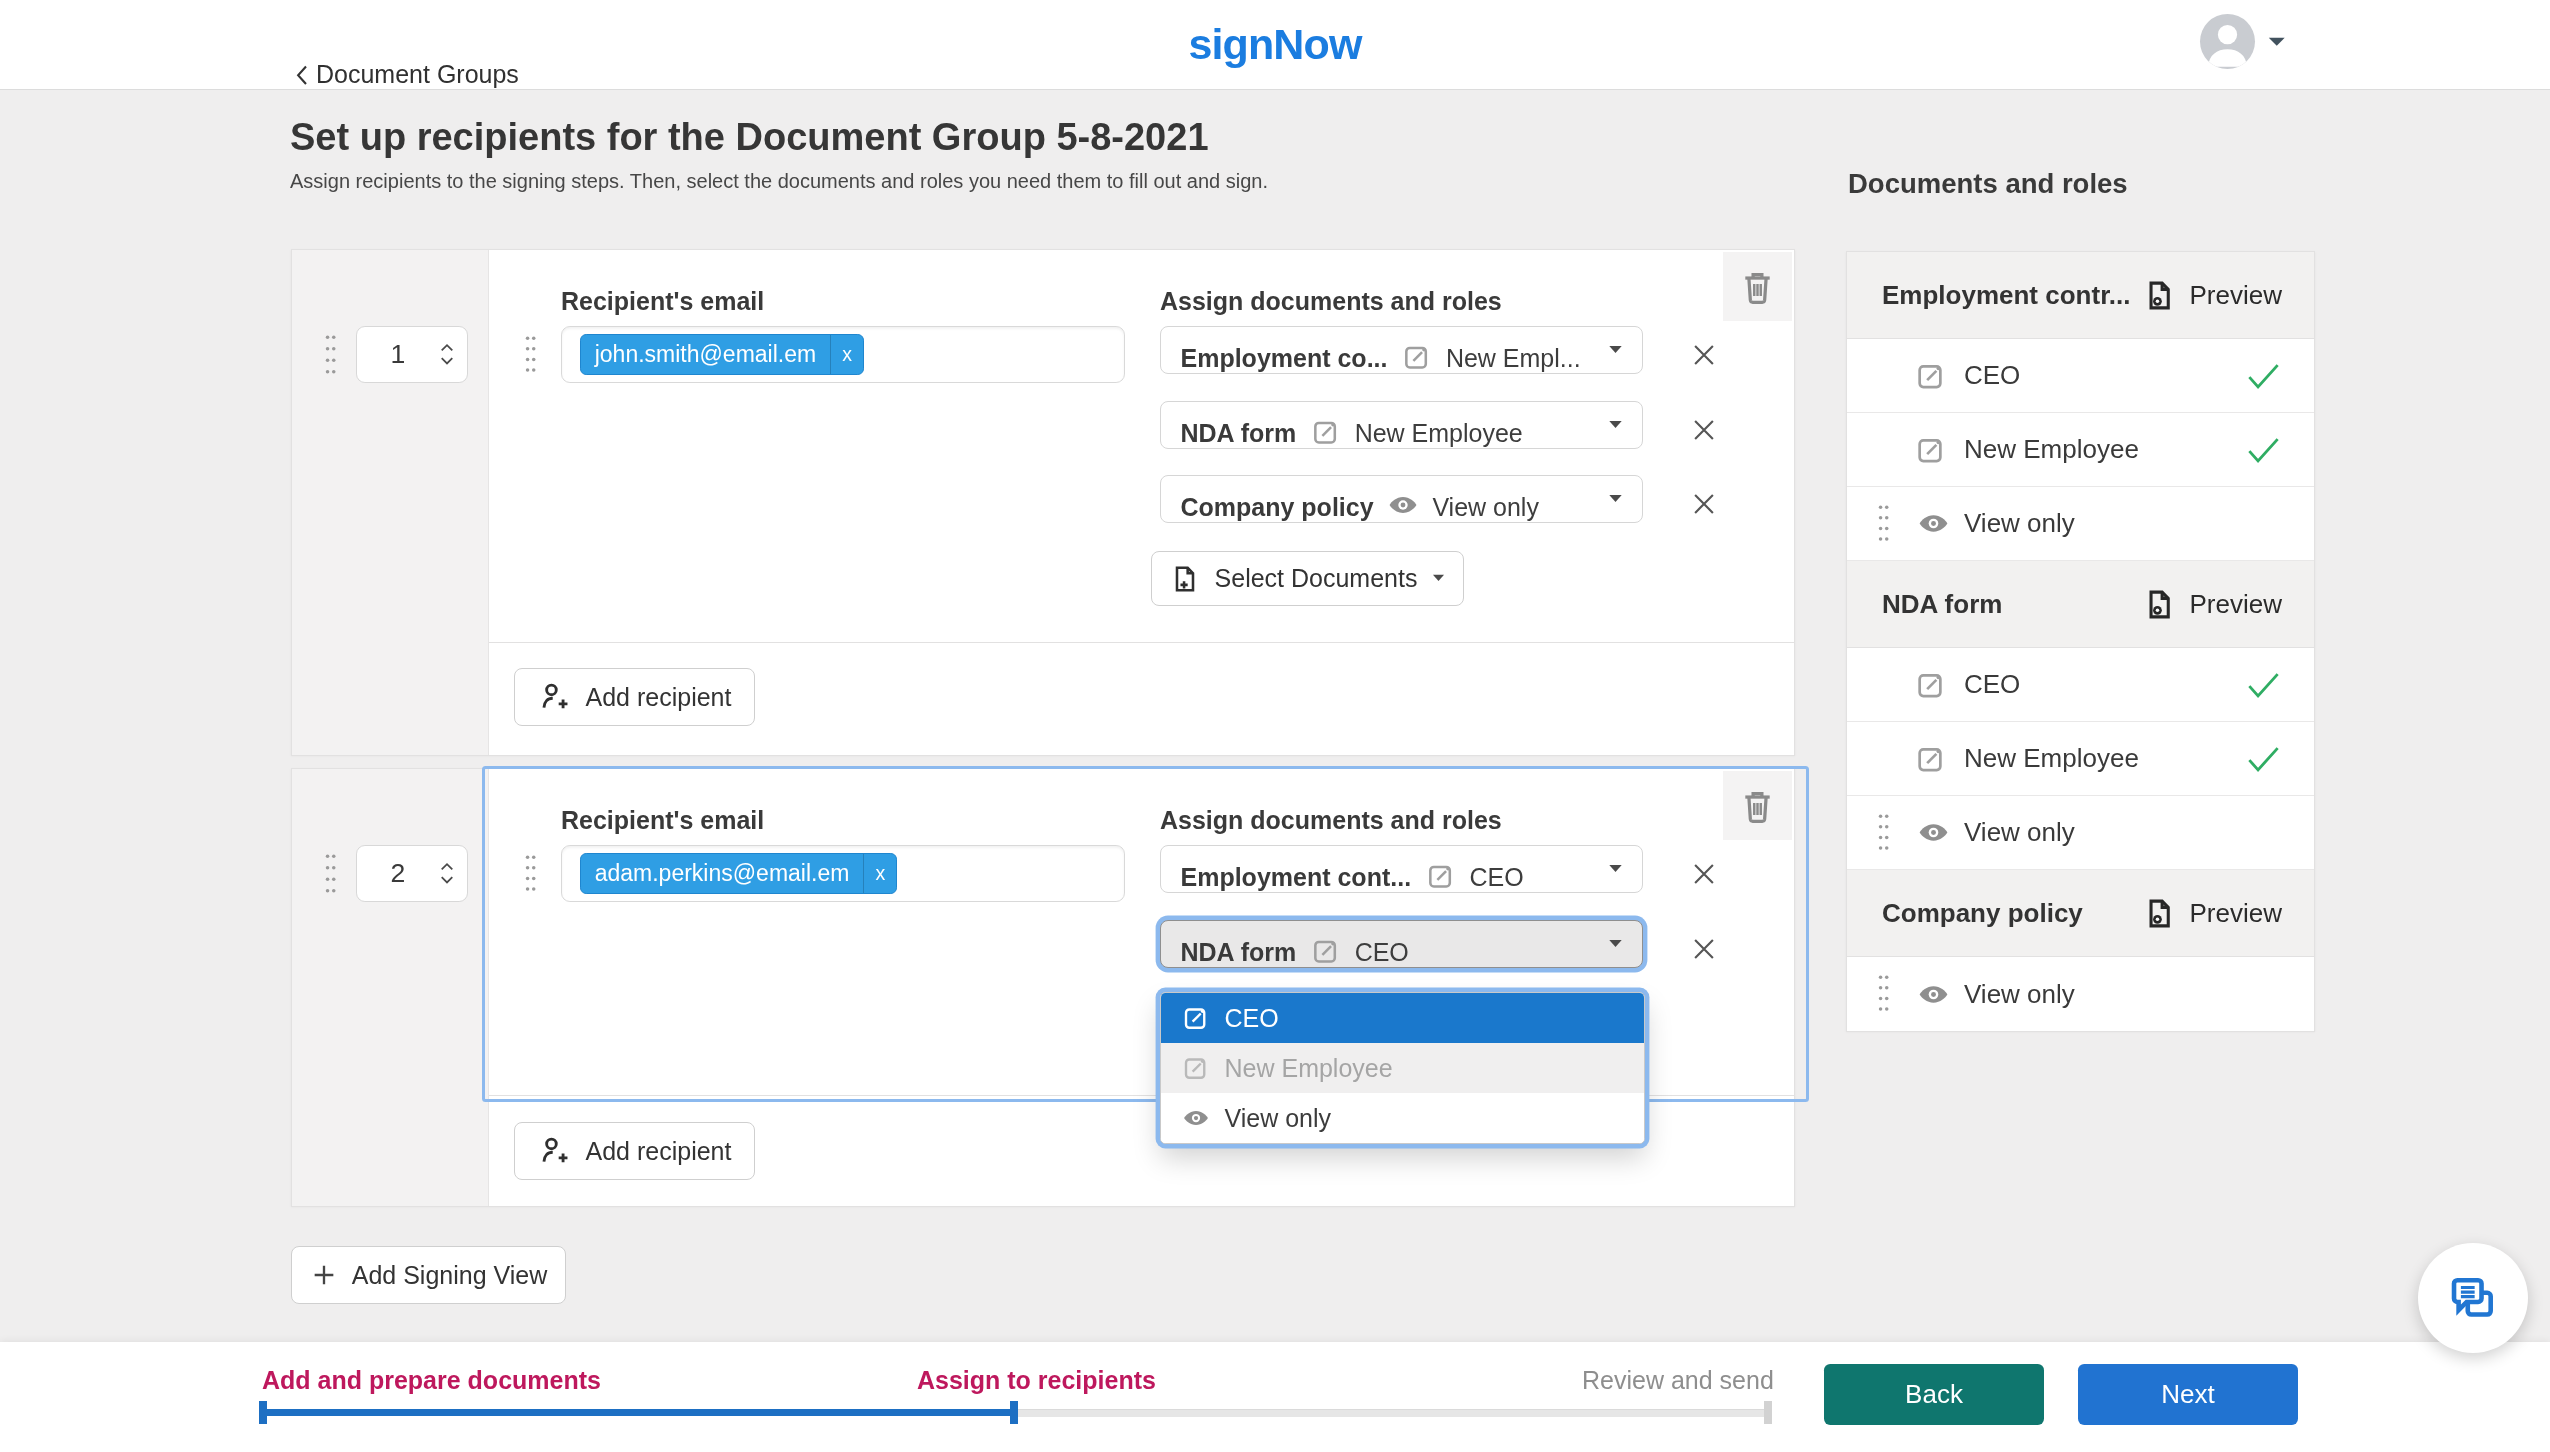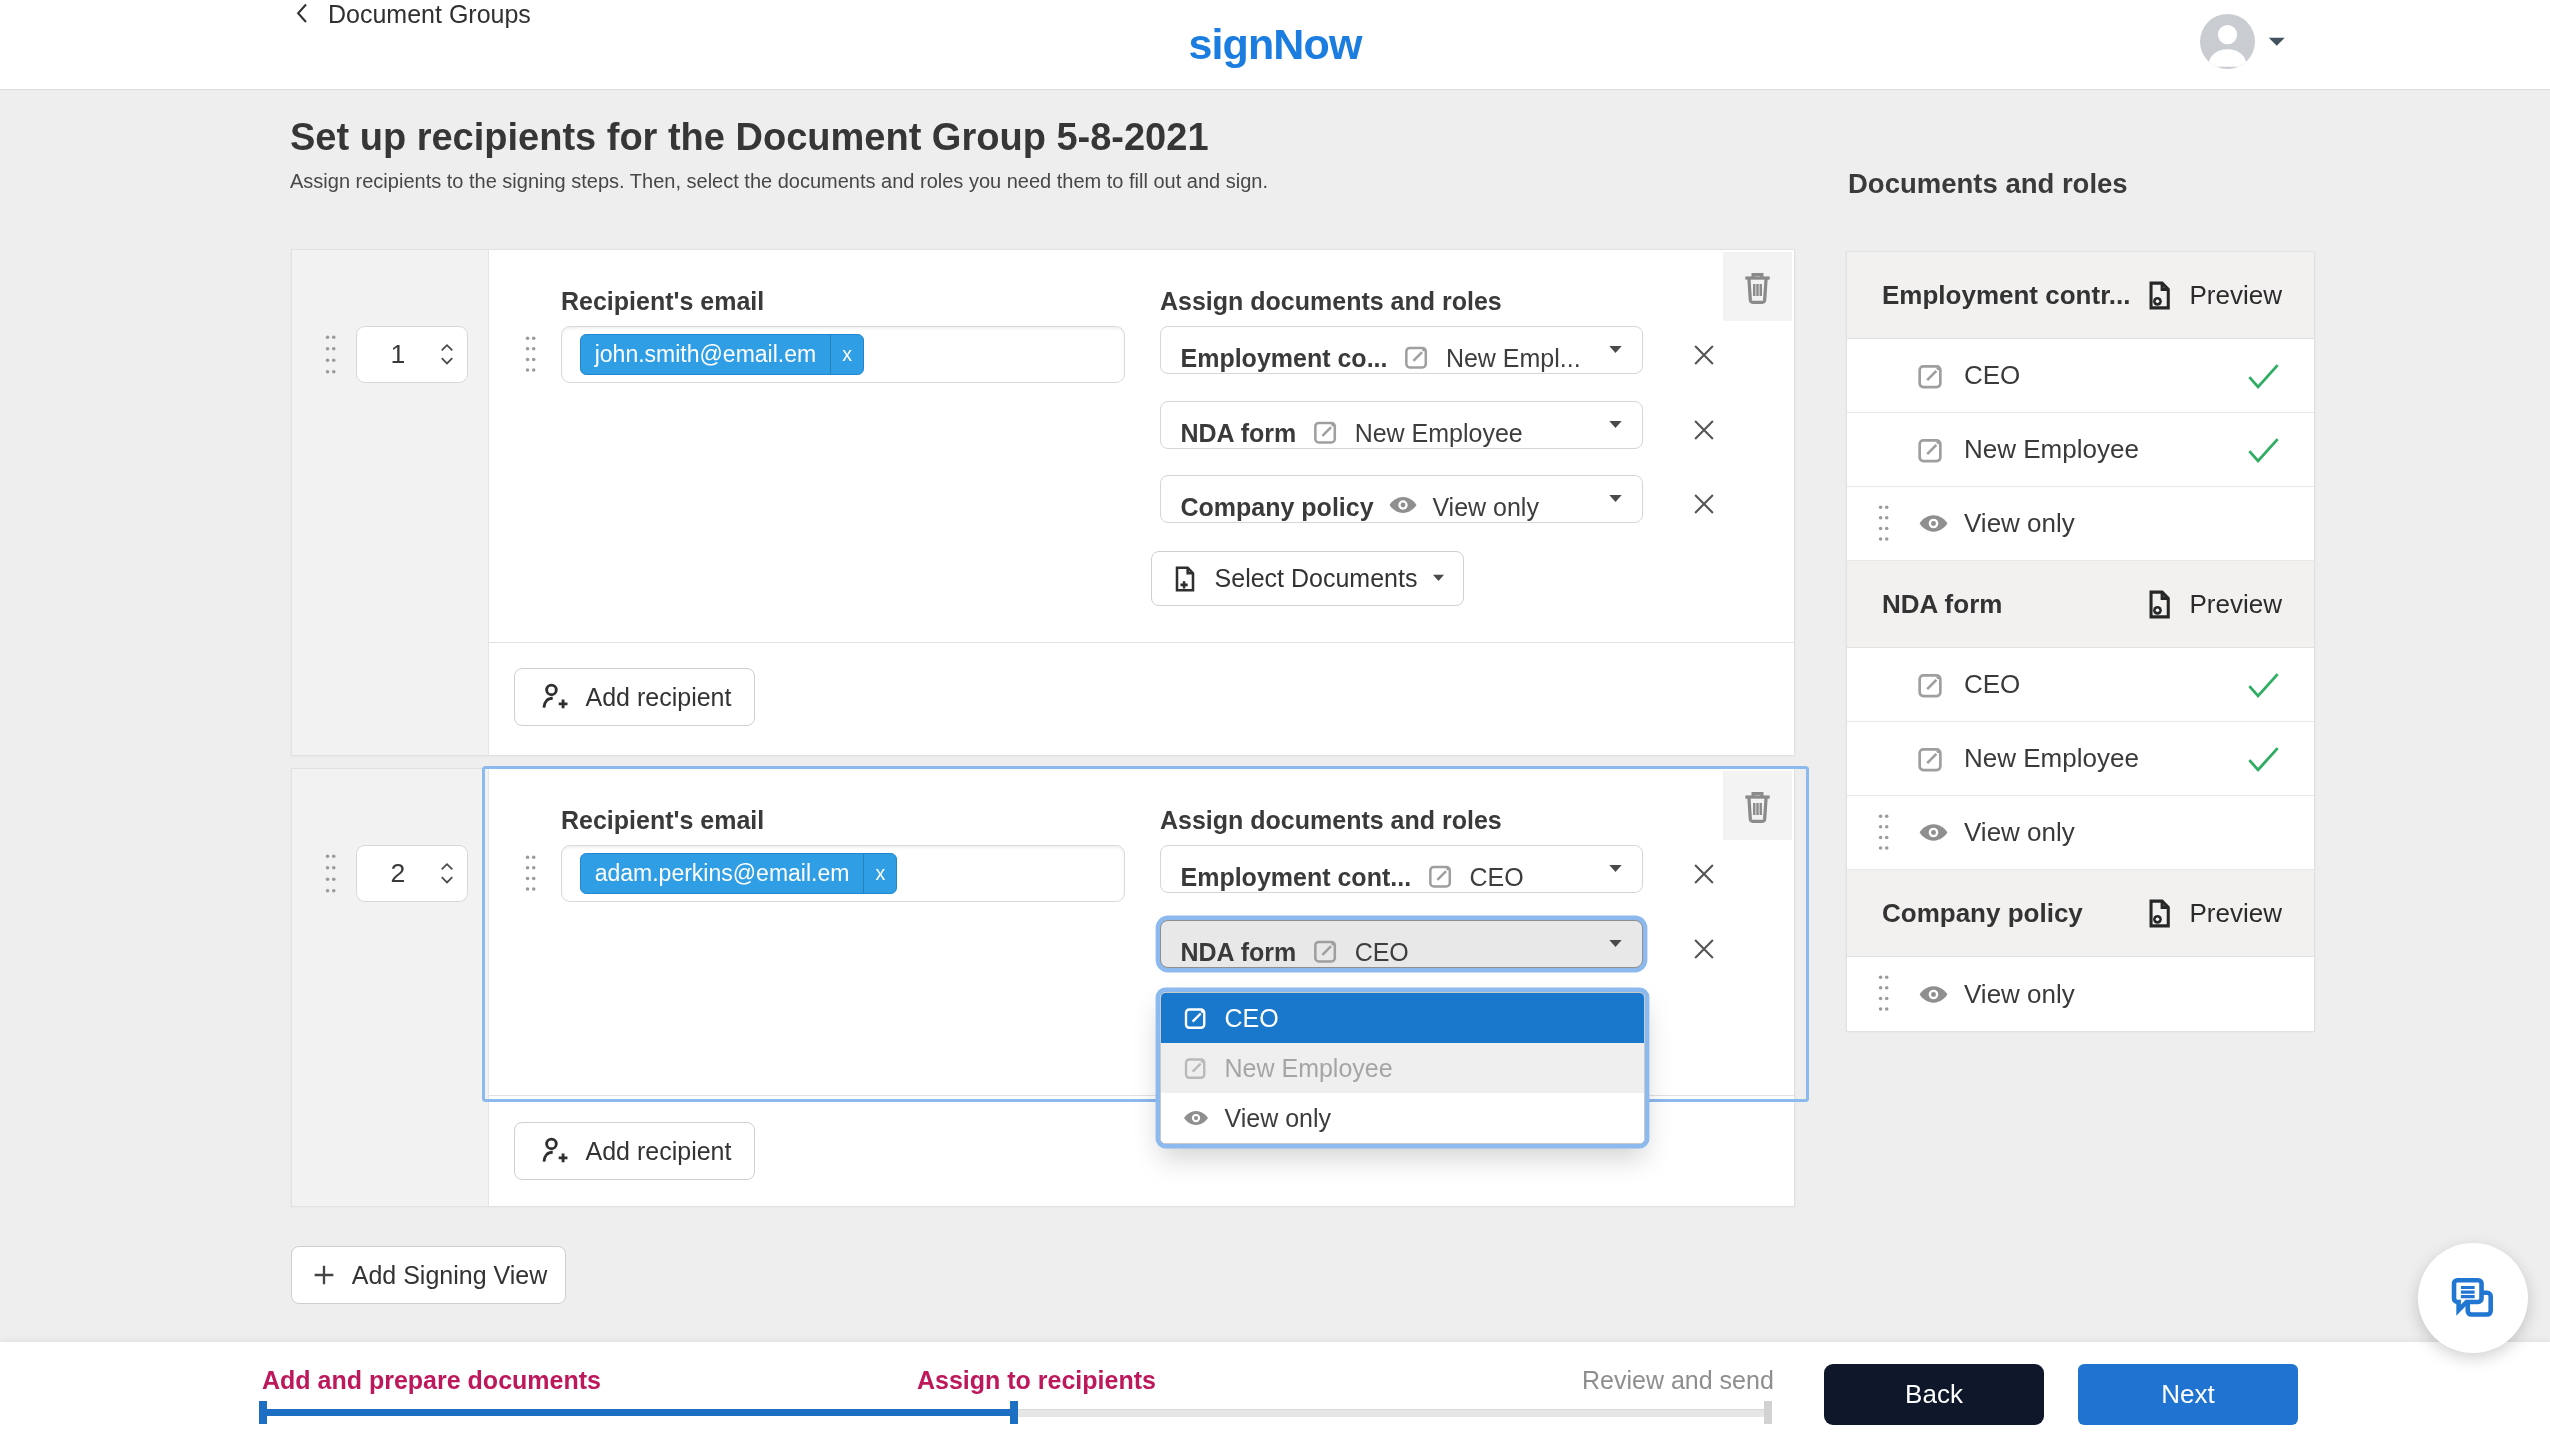--- a/index.html
+++ b/index.html
@@ -1,21 +1,21 @@
 <!DOCTYPE html>
 <html style="font-size:14px"><head>
 <meta charset="utf-8">
 <style>
   html,body{margin:0;padding:0;background:#efeeee;font-family:"Liberation Sans",sans-serif;color:#3b3b3b;}
   .screen{position:relative;width:2550px;height:1452px;overflow:hidden;background:#efeeee;}
   .abs{position:absolute;}
 
   
   .topbar{position:absolute;left:0;top:0;width:2550px;height:89px;background:#fff;border-bottom:0.9px solid #dcdcdc;}
-  .back-link{position:absolute;left:292px;top:0;height:89px;display:flex;align-items:flex-start;gap:15px;cursor:pointer;}
+  .back-link{position:absolute;left:292px;top:0;height:89px;display:flex;align-items:flex-end;gap:3px;cursor:pointer;}
   .back-link span{font-size:25px;color:#303030;}
   .logo{position:absolute;left:50%;transform:translateX(-50%);top:19.5px;font-size:43px;font-weight:800;color:#1b7de0;letter-spacing:-0.9px;}
   .avatar-wrap{position:absolute;left:2200px;top:14px;display:flex;align-items:center;gap:12.4px;cursor:pointer;}
   .avatar{width:55px;height:55px;border-radius:50%;background:#c9ccd1;overflow:hidden;display:flex;align-items:flex-end;justify-content:center;}
 
   
   .h1{position:absolute;left:290px;top:91px;font-size:38px;font-weight:800;color:#363636;}
   .subtitle{position:absolute;left:290px;top:170px;font-size:20px;color:#474747;}
   .panel-title{position:absolute;left:1848px;top:168px;font-size:27.5px;font-weight:800;color:#3a3a3a;}
 
@@ -67,21 +67,21 @@
   .p-row .lbl{position:absolute;left:117px;font-size:26px;color:#3a3a3a;}
   .p-row .chk{position:absolute;right:32px;}
 
   
   .footer{position:absolute;left:0;top:1342px;width:2550px;height:110px;background:#fff;box-shadow:0 -1.8px 7px rgba(0,0,0,.06);}
   .f-label{position:absolute;top:24px;font-size:25px;font-weight:800;color:#be185d;}
   .f-label.muted{font-weight:400;color:#8e8e8e;}
   .track{position:absolute;top:67px;height:7px;}
   .cap{position:absolute;top:59px;width:8px;height:23px;}
   .btn{position:absolute;top:22px;width:220px;height:61px;border:none;border-radius:6.2px;color:#fff;font-size:26px;font-family:inherit;cursor:pointer;}
-  .btn.back{left:1824px;background:#0f172a;border-radius:9px;}
+  .btn.back{left:1824px;background:#0f766e;}
   .btn.next{left:2078px;background:#2173d1;}
 
   .fab{position:absolute;left:2418px;top:1243px;width:110px;height:110px;border-radius:50%;background:#fff;box-shadow:0 5.3px 16px rgba(0,0,0,.18);display:flex;align-items:center;justify-content:center;cursor:pointer;}
 
   svg{display:block;}
 </style>
 </head>
 <body>
 
 <div class="screen">

